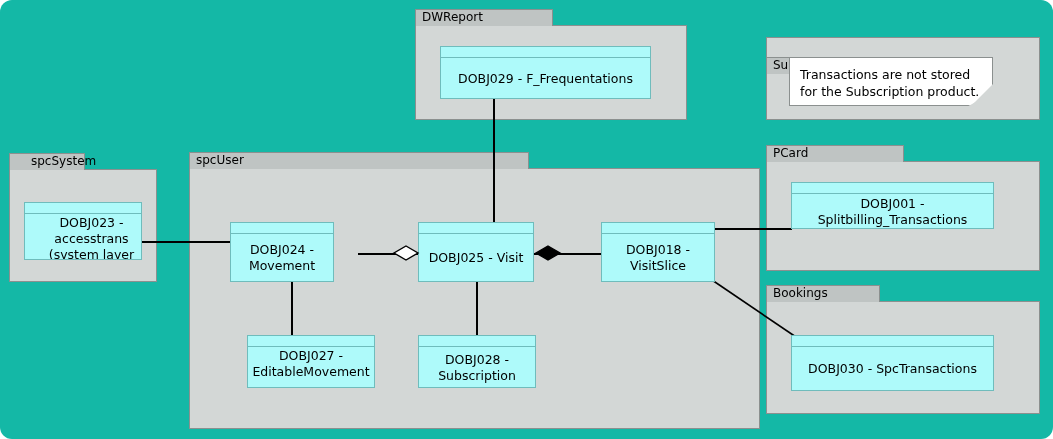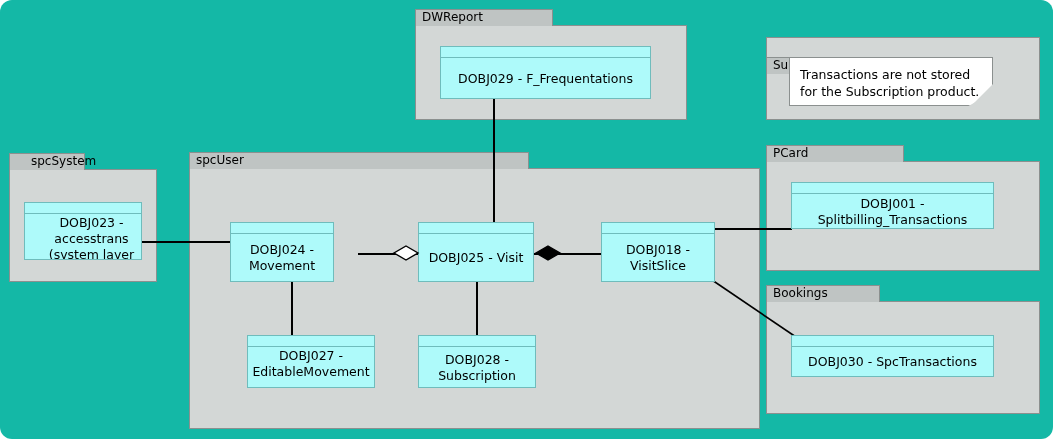--- a/index.html
+++ b/index.html
@@ -222,21 +222,21 @@
   <div class="clsbox" style="left:418px; top:335px; width:118px; height:53px;">
     <div class="cls-strip"></div>
     <div class="cls-name mid">DOBJ028 - Subscription</div>
   </div>
 
   <div class="clsbox" style="left:791px; top:182px; width:203px; height:47px;">
     <div class="cls-strip"></div>
     <div class="cls-name mid">DOBJ001 - Splitbilling_Transactions</div>
   </div>
 
-  <div class="clsbox" style="left:791px; top:335px; width:203px; height:42px;">
+  <div class="clsbox" style="left:791px; top:335px; width:203px; height:56px;">
     <div class="cls-strip"></div>
     <div class="cls-name mid">DOBJ030 - SpcTransactions</div>
   </div>
 
   <svg class="diamond" style="left:392px; top:243px; width:28px; height:20px;" viewBox="0 0 28 20">
     <polygon points="14,3 26,10 14,17 2,10" fill="#ffffff" stroke="#000000" stroke-width="1.4"></polygon>
   </svg>
 
   <svg class="diamond" style="left:534px; top:243px; width:28px; height:20px;" viewBox="0 0 28 20">
     <polygon points="14,3 26,10 14,17 2,10" fill="#000000" stroke="#000000" stroke-width="1.4"></polygon>

